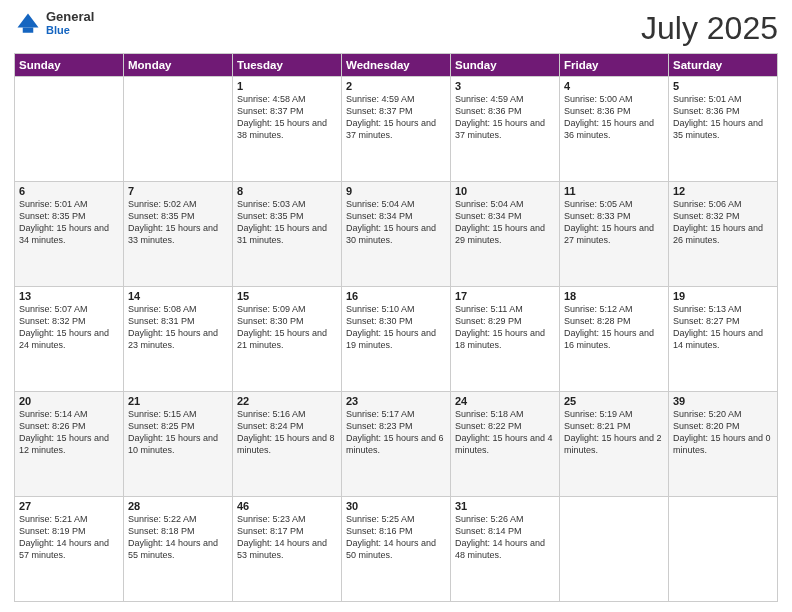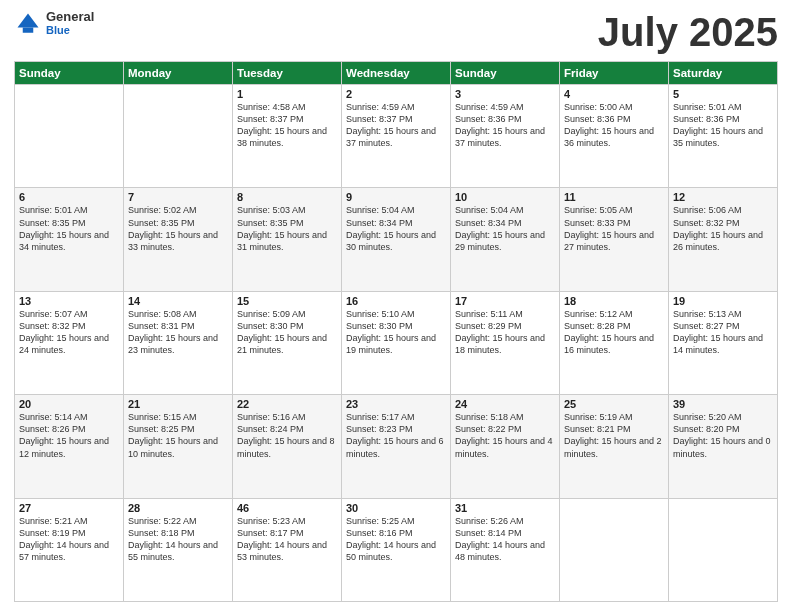--- a/index.html
+++ b/index.html
@@ -28,35 +28,35 @@
       gap: 4px;
     }
     .logo-icon {
       width: 28px;
       height: 28px;
     }
     .title-block {
       text-align: right;
     }
     .month-title {
-      font-size: 40px;
+      font-size: 32px;
       color: #333;
-      font-weight: bold;
+      font-weight: normal;
     }
     .location {
       font-size: 14px;
       color: #555;
     }
     .calendar-table {
       width: 100%;
       border-collapse: collapse;
       flex: 1;
     }
     .calendar-table thead tr th {
-      background-color: #15803d;
+      background-color: #701a75;
       color: #fff;
       font-size: 11.5px;
       font-weight: bold;
       padding: 5px 4px;
       border: 1px solid #ccc;
       text-align: left;
       margin-top: 21px;
     }
     .calendar-table tbody tr td {
       border: 1px solid #ccc;

